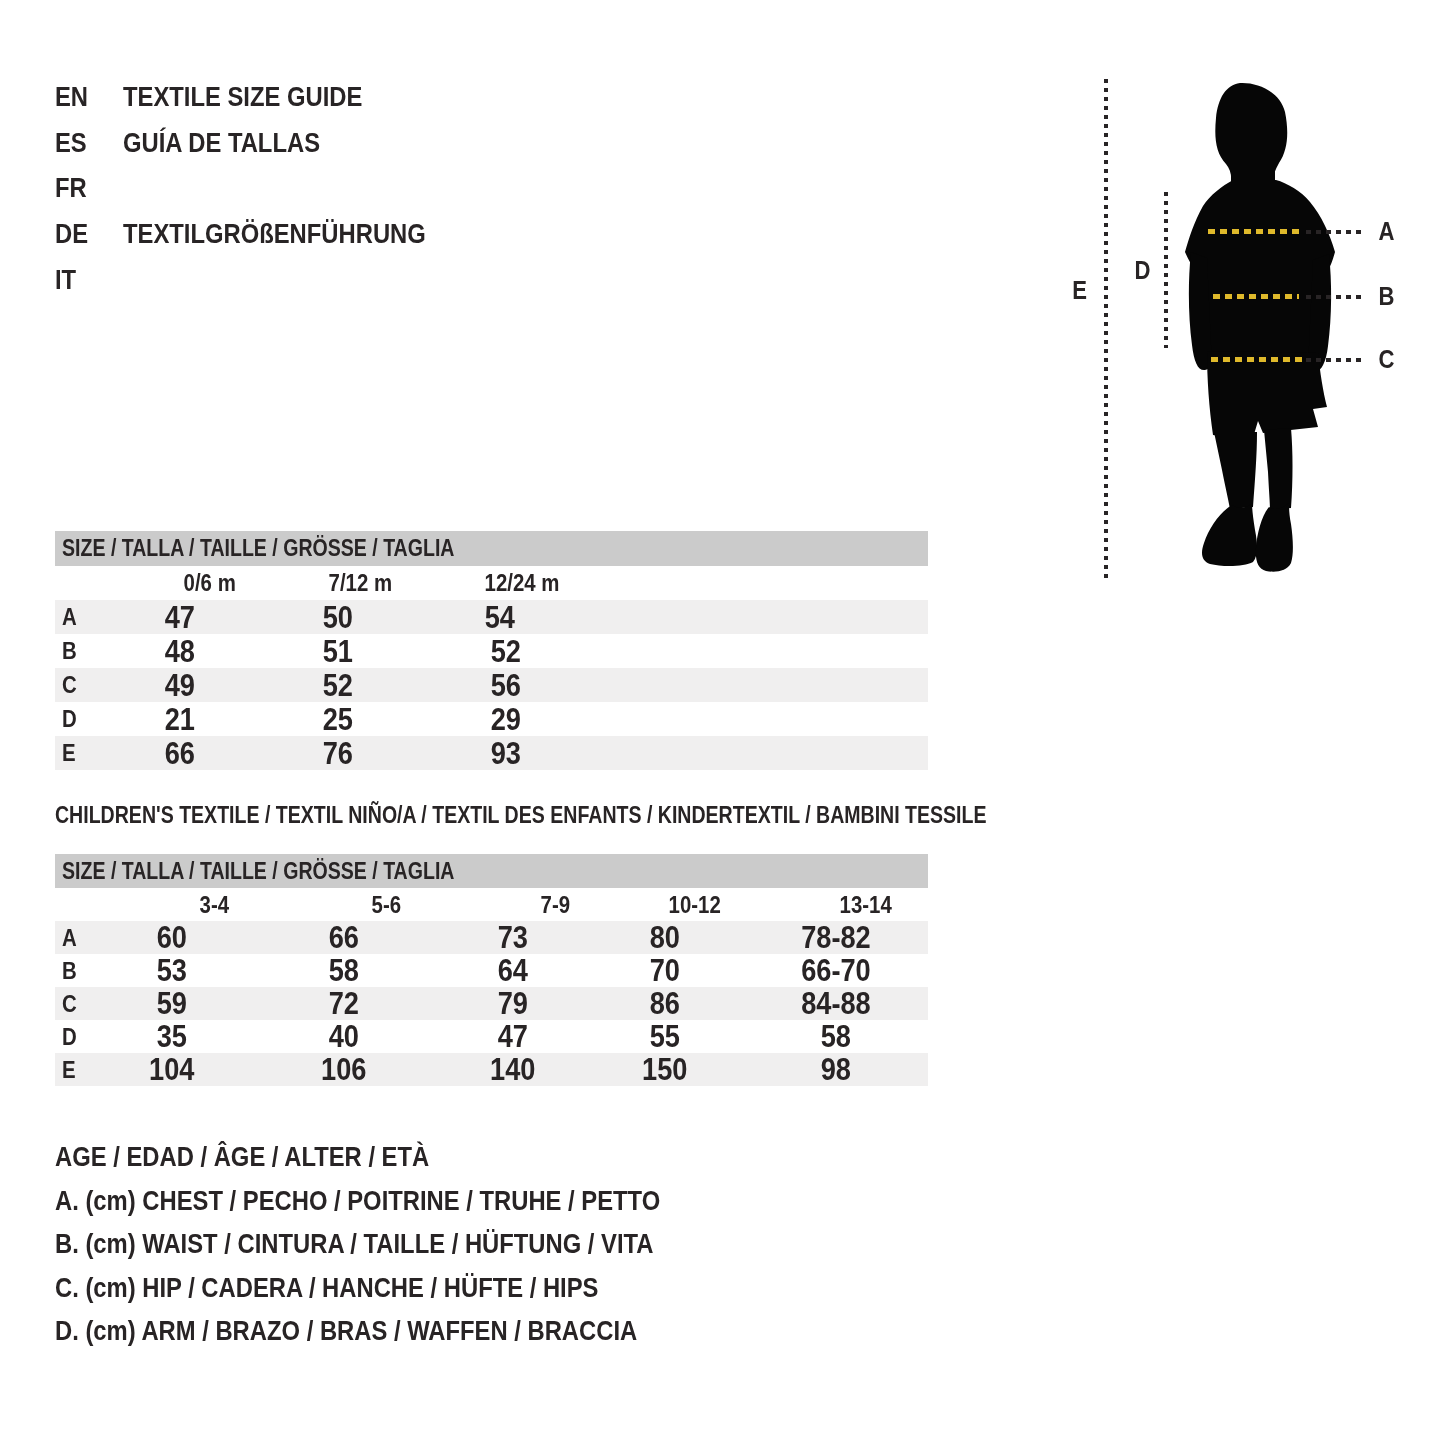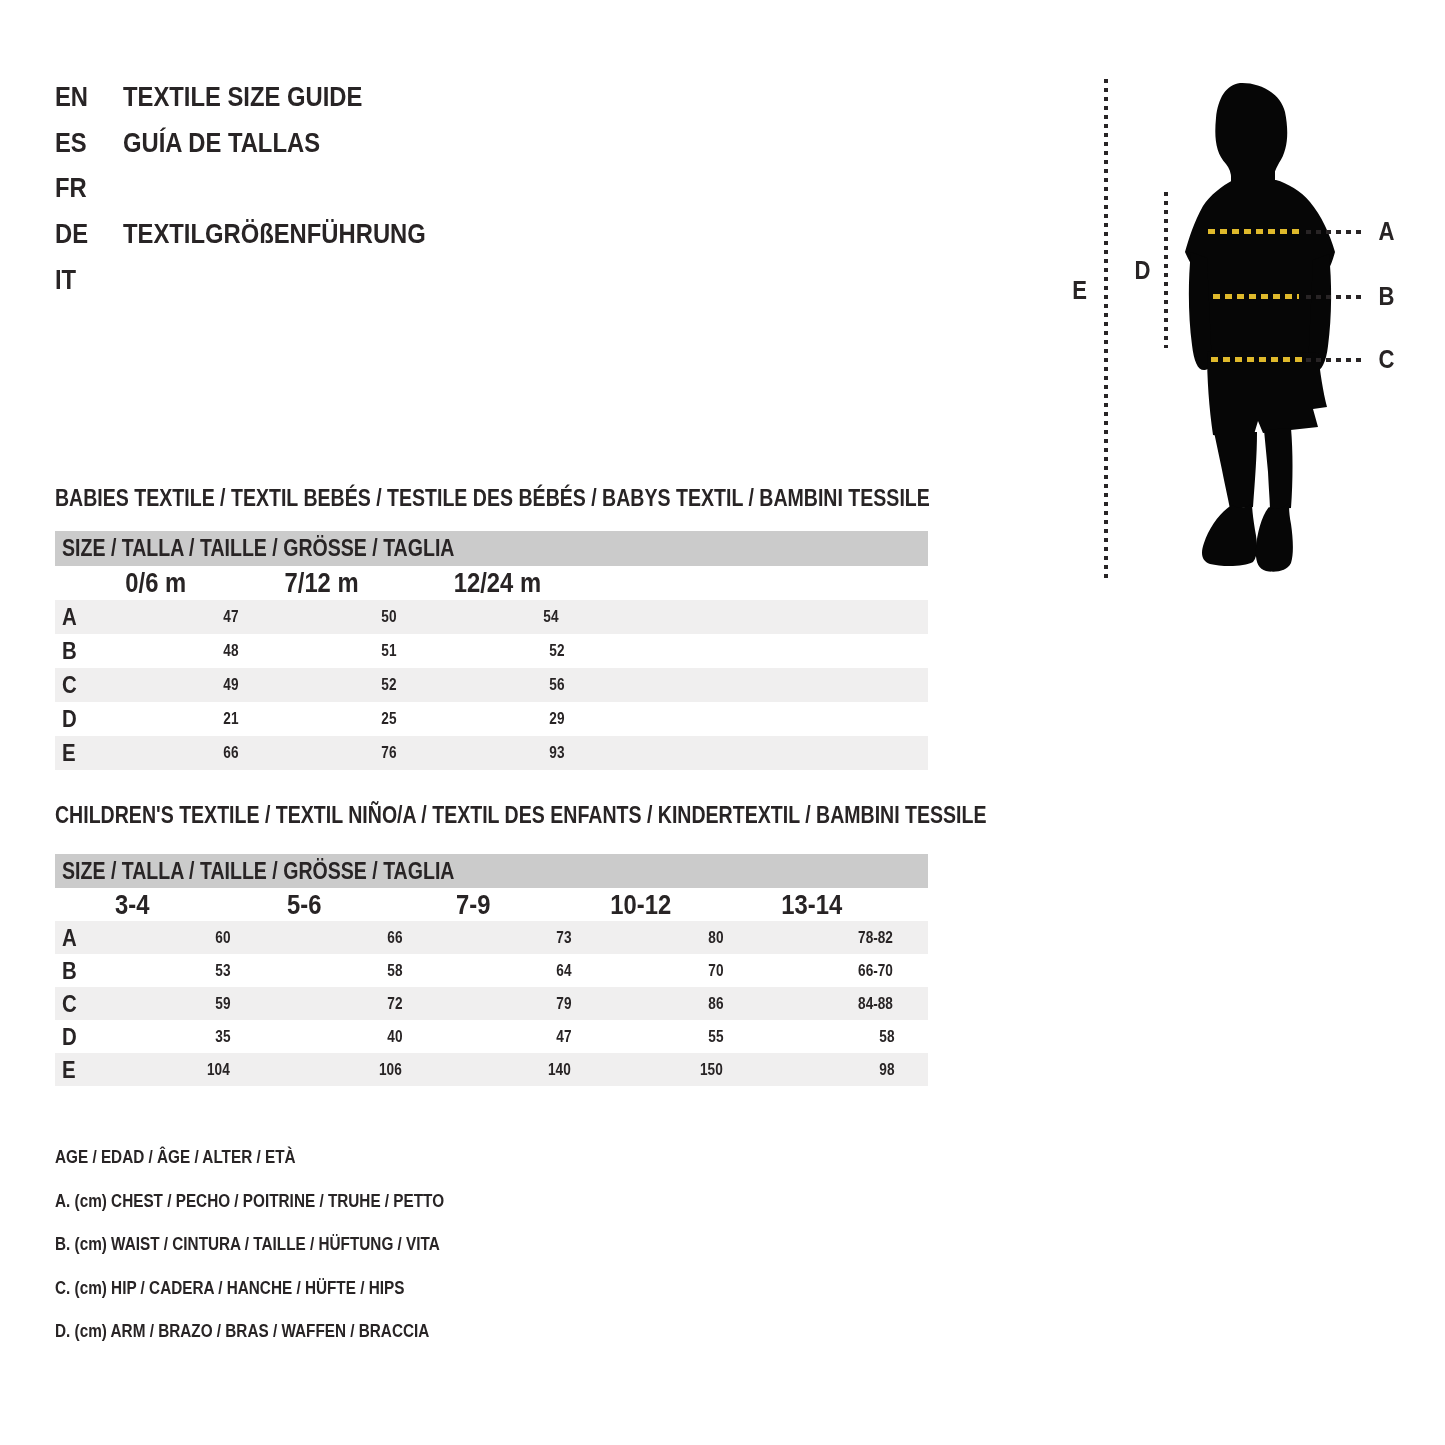--- a/index.html
+++ b/index.html
@@ -12,24 +12,24 @@
   
   .langcode{left:55px;font-size:28px;line-height:28px;}
   .langtitle{left:123px;font-size:28px;line-height:28px;text-align:right;}
   
   .sectitle{left:55px;font-size:23px;line-height:24px;}
   
   .bar{left:55px;width:873px;background:#cbcbcb;}
   .bartext{left:62px;font-size:23px;}
   .stripe{left:55px;width:873px;background:#f0efef;}
   .rowlabel{left:62px;width:60px;font-size:24px;text-align:left;}
-  .cell{width:120px;font-size:16px;text-align:right;}
-  .colhead{width:120px;font-size:28px;text-align:left;}
+  .cell{width:120px;font-size:32px;text-align:center;}
+  .colhead{width:120px;font-size:24px;text-align:right;}
   
-  .legend{left:55px;font-size:18px;line-height:28px;}
+  .legend{left:55px;font-size:28px;line-height:28px;}
   
   .vdots{width:4px;background-image:repeating-linear-gradient(180deg,#282425 0 4px,transparent 4px 9px);}
   .hyellow{height:5px;background-image:repeating-linear-gradient(90deg,#dfb92b 0 7px,transparent 7px 12px);}
   .hblack{height:4px;background-image:repeating-linear-gradient(90deg,#282425 0 5px,transparent 5px 10px);}
   .measlabel{font-size:26px;line-height:28px;width:36px;text-align:center;}
 </style>
 </head>
 <body>
 
 <div id="canvas">
@@ -67,21 +67,20 @@
   <div class="abs hblack" style="left:1306px;top:295px;width:58px"></div>
   <div class="abs hyellow" style="left:1211px;top:357px;width:93px"></div>
   <div class="abs hblack" style="left:1306px;top:358px;width:58px"></div>
 
   <div class="abs t measlabel" style="left:1368px;top:217px"><span class="sqc">A</span></div>
   <div class="abs t measlabel" style="left:1368px;top:282px"><span class="sqc">B</span></div>
   <div class="abs t measlabel" style="left:1368px;top:345px"><span class="sqc">C</span></div>
   <div class="abs t measlabel" style="left:1124px;top:256px"><span class="sqc">D</span></div>
   <div class="abs t measlabel" style="left:1062px;top:276px"><span class="sqc">E</span></div>
 
-  <div class="abs t sectitle" style="top:486px"><span class="sq">BABIES TEXTILE / TEXTIL BEBÉS / TESTILE DES BÉBÉS / BABYS TEXTIL / BAMBINI TESSILE</span></div>
   <div class="abs bar" style="top:531px;height:35px"></div>
   <div class="abs t bartext" style="top:531px;line-height:35px"><span class="sq">SIZE / TALLA / TAILLE / GRÖSSE / TAGLIA</span></div>
 
   <div class="abs t colhead" style="left:120px;top:566px;line-height:34px"><span class="sqc">0/6 m</span></div>
   <div class="abs t colhead" style="left:278px;top:566px;line-height:34px"><span class="sqc">7/12 m</span></div>
   <div class="abs t colhead" style="left:446px;top:566px;line-height:34px"><span class="sqc">12/24 m</span></div>
 
   <div class="abs stripe" style="top:600px;height:34px"></div>
   <div class="abs stripe" style="top:668px;height:34px"></div>
   <div class="abs stripe" style="top:736px;height:34px"></div>

